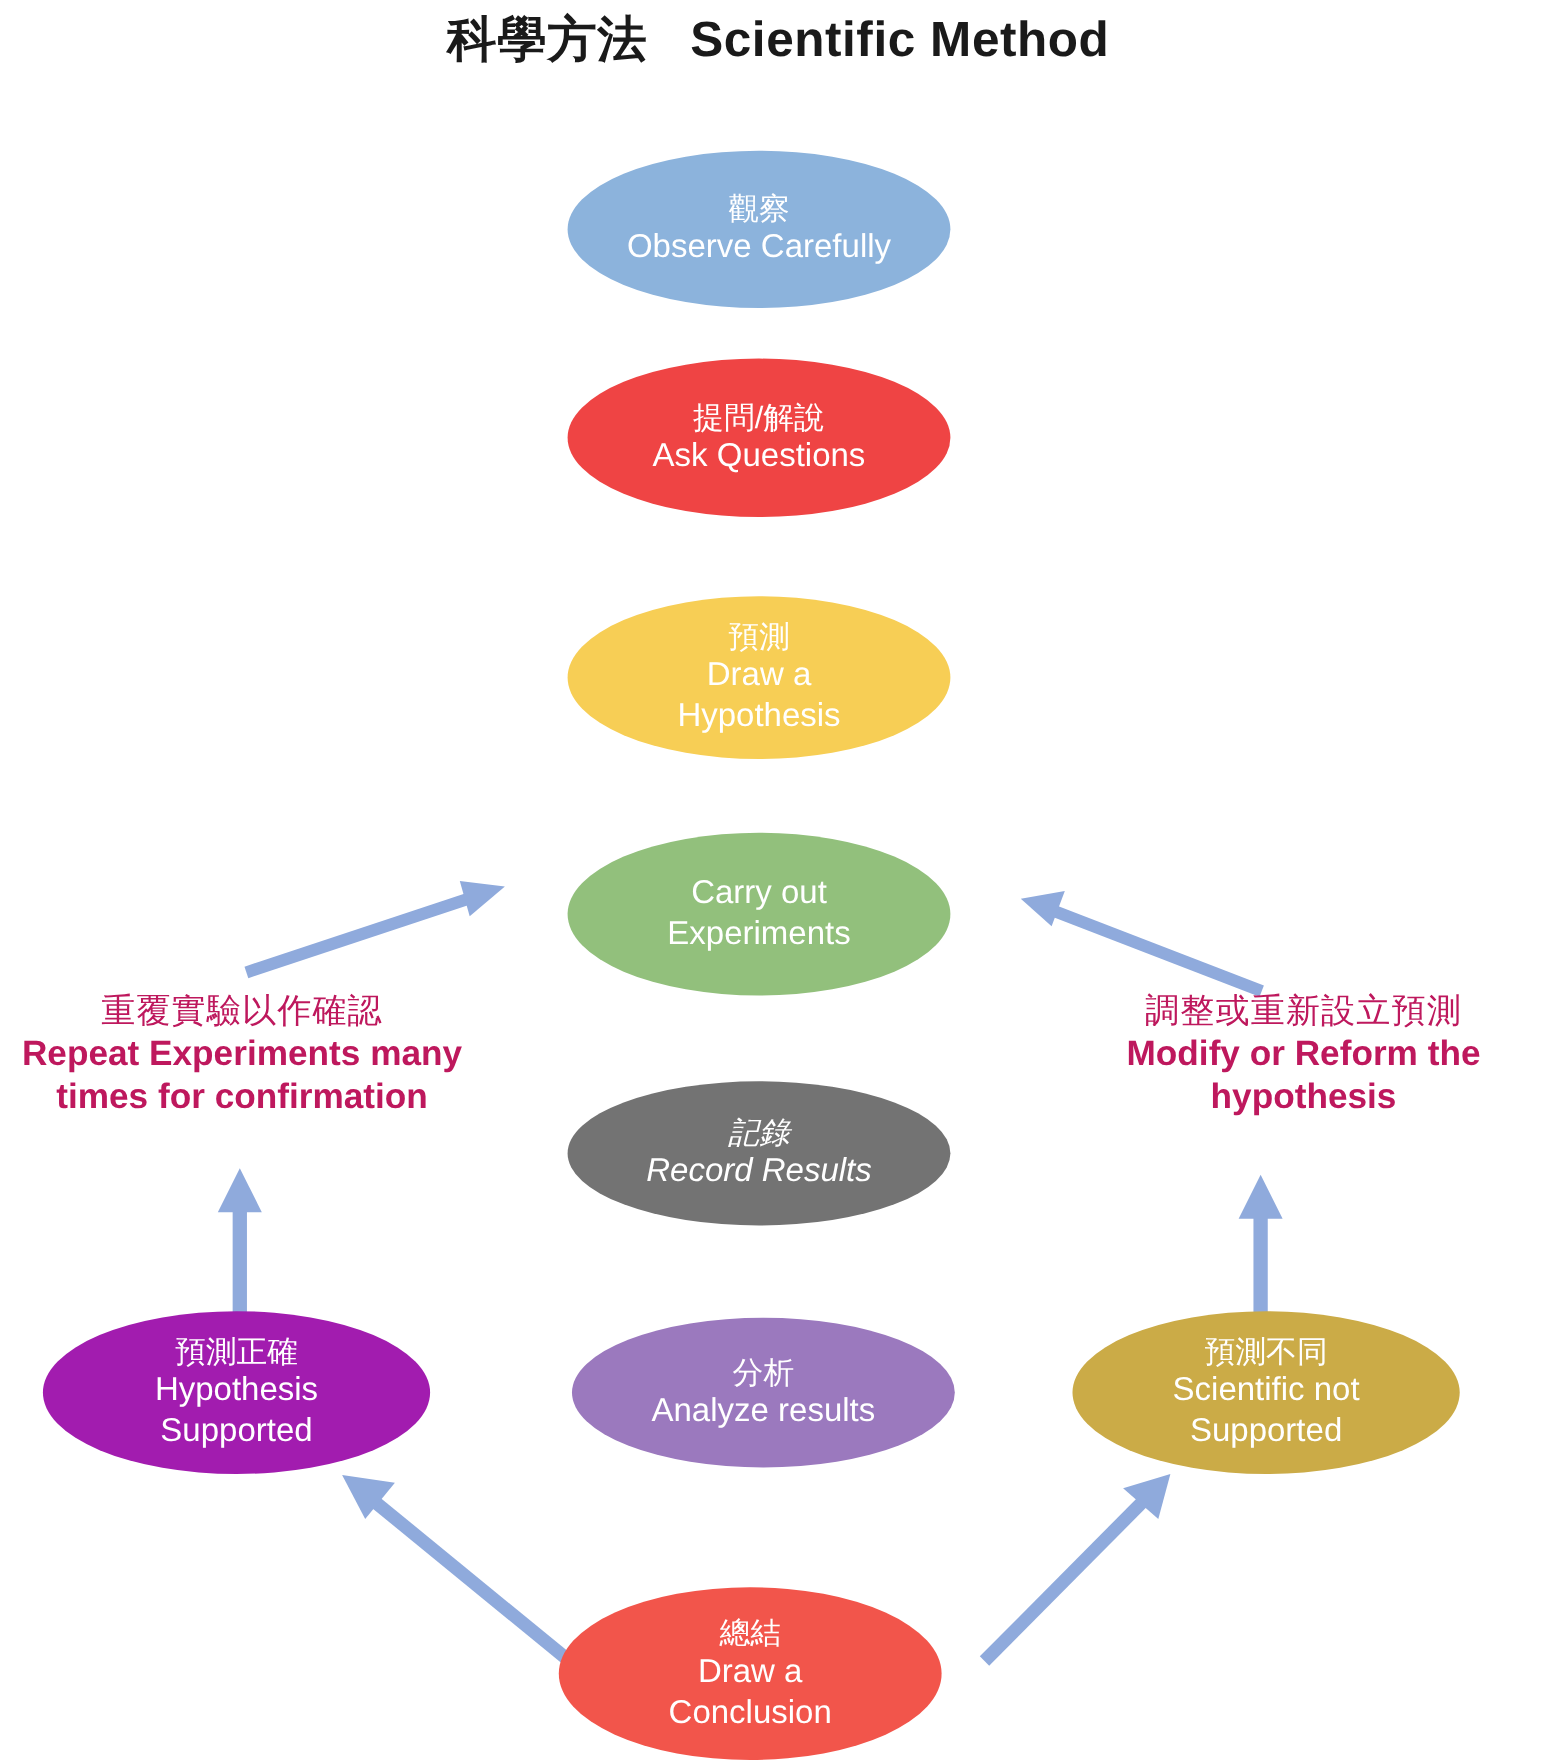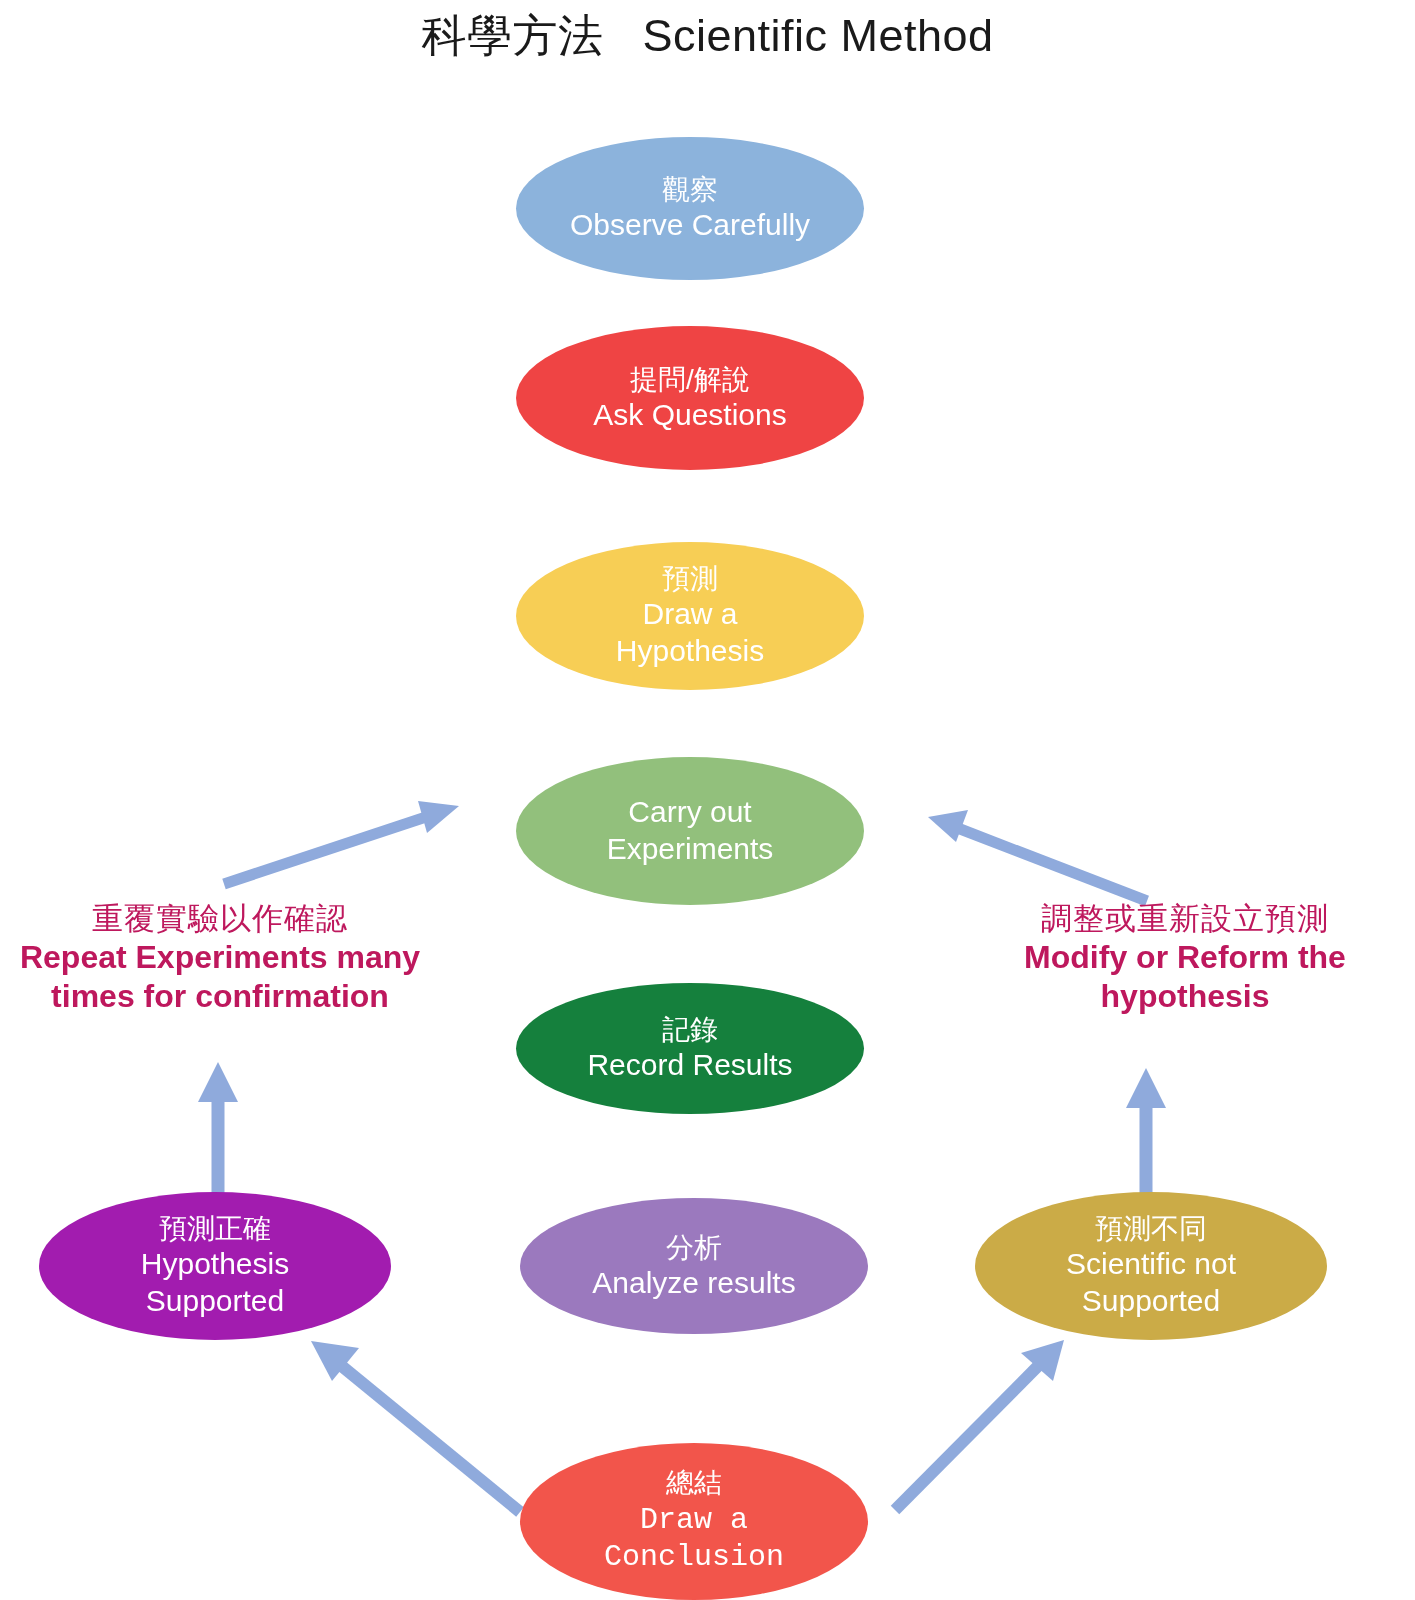--- a/index.html
+++ b/index.html
@@ -27,21 +27,21 @@
     pointer-events: none;
   }
 
   .diagram-title {
     position: absolute;
     left: 0;
     top: 10px;
     width: 1415px;
     text-align: center;
     font-size: 45px;
-    font-weight: 400;
+    font-weight: 700;
     line-height: 1.15;
     color: #1a1a1a;
     letter-spacing: 0.5px;
     white-space: pre;
   }
 
   .node {
     position: absolute;
     display: flex;
     align-items: center;
@@ -148,35 +148,35 @@
     </div>
   </div>
 
   <div class="node" style="left:516px; top:757px; width:348px; height:148px; background:#92C07C;">
     <div class="node-text">
       <span class="node-en">Carry out</span>
       <span class="node-en">Experiments</span>
     </div>
   </div>
 
-  <div class="node" style="left:516px; top:983px; width:348px; height:131px; background:#15803d;">
+  <div class="node" style="left:516px; top:983px; width:348px; height:131px; background:#737373;font-style:italic;">
     <div class="node-text">
       <span class="node-cn">記錄</span>
       <span class="node-en">Record Results</span>
     </div>
   </div>
 
   <div class="node" style="left:520px; top:1198px; width:348px; height:136px; background:#9B79BE;">
     <div class="node-text">
       <span class="node-cn">分析</span>
       <span class="node-en">Analyze results</span>
     </div>
   </div>
 
-  <div class="node" style="left:520px; top:1443px; width:348px; height:157px; background:#F2554B;font-family:Liberation Mono, monospace;">
+  <div class="node" style="left:508px; top:1443px; width:348px; height:157px; background:#F2554B;">
     <div class="node-text">
       <span class="node-cn">總結</span>
       <span class="node-en">Draw a</span>
       <span class="node-en">Conclusion</span>
     </div>
   </div>
 
   <div class="node" style="left:39px; top:1192px; width:352px; height:148px; background:#a21caf;justify-content:center;">
     <div class="node-text">
       <span class="node-cn">預測正確</span>

